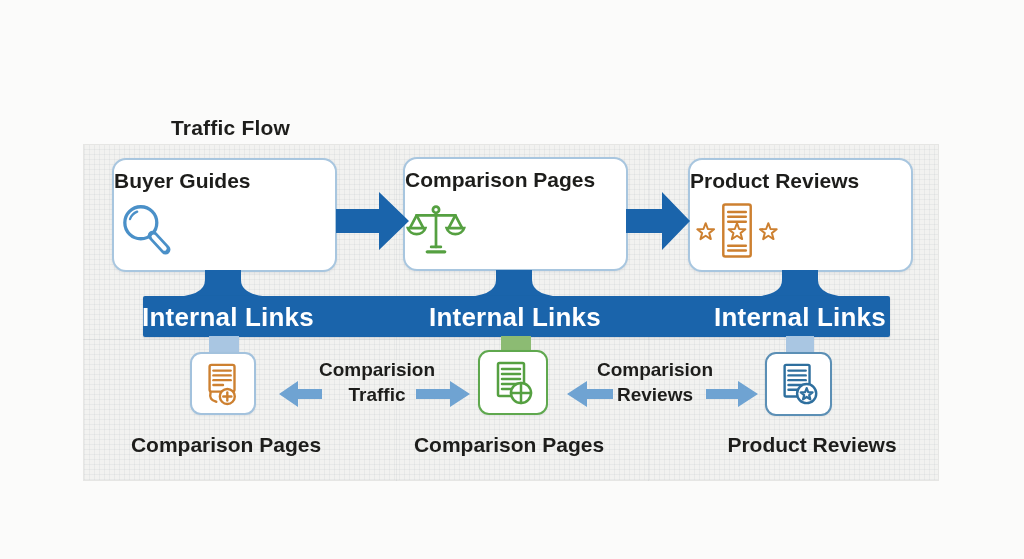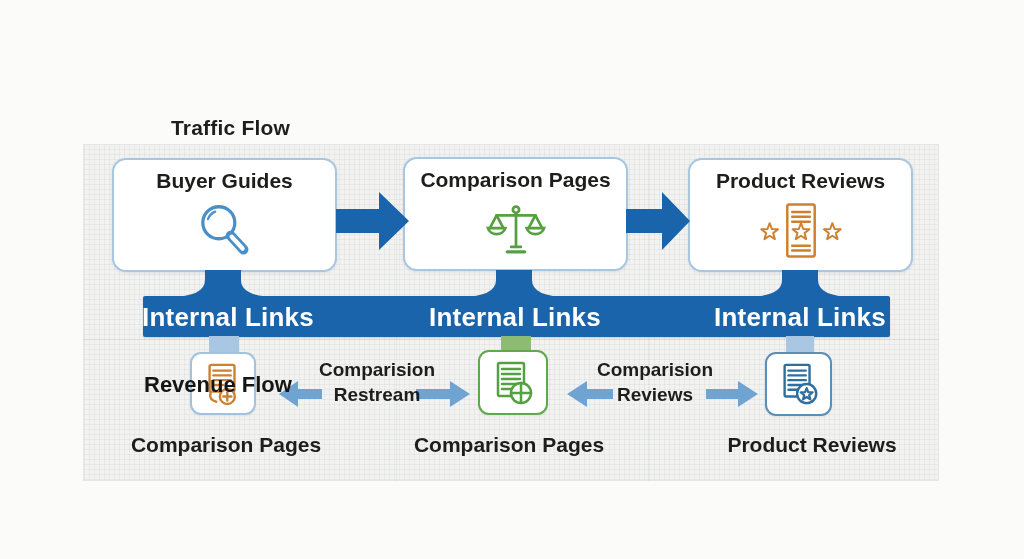--- a/index.html
+++ b/index.html
@@ -17,21 +17,21 @@
       repeating-linear-gradient(0deg, rgba(170,178,185,.14) 0 1px, transparent 1px 5px),
       repeating-linear-gradient(90deg, rgba(170,178,185,.14) 0 1px, transparent 1px 5px);
   }
   .vline{position:absolute;top:125px;height:337px;width:1px;background:rgba(90,100,110,.07);}
   .hline{position:absolute;left:83px;width:856px;height:1px;background:rgba(90,100,110,.08);}
   .page-title{position:absolute;left:171px;top:97px;font-size:21px;font-weight:700;color:#1e1e1c;letter-spacing:.2px;}
   .flow-box{
     position:absolute;width:225px;height:114px;background:#fff;
     border:2px solid var(--box-border-blue,#a8c6df);border-radius:14px;box-sizing:border-box;
     box-shadow:0 1px 3px rgba(40,60,90,.10);
-    display:flex;flex-direction:column;align-items:center;
+    display:flex;flex-direction:column;align-items:flex-start;
   }
   .flow-box-title{margin-top:9px;font-size:21px;font-weight:700;color:#1d1d1b;}
   .flow-box .icon-wrap{flex:1;display:flex;align-items:center;justify-content:center;margin-top:-2px;}
   svg{display:block;}
   .abs{position:absolute;}
   .banner{
     position:absolute;left:143px;top:277px;width:747px;height:41px;
     background:var(--primary-blue,#1a64ab);border-radius:2px;
     box-shadow:0 1px 2px rgba(20,50,90,.18);
   }
@@ -191,38 +191,37 @@
         <line x1="13" y1="15" x2="31" y2="15"></line>
         <line x1="13" y1="20" x2="31" y2="20"></line>
         <line x1="13" y1="25" x2="31" y2="25"></line>
         <line x1="13" y1="30" x2="22" y2="30"></line>
         <circle cx="32" cy="34" r="10" fill="#fff"></circle>
       </g>
       <use href="#star" transform="translate(32,34.8) scale(0.72)" fill="#fff" stroke="currentColor" stroke-width="3.2" stroke-linejoin="round"></use>
     </svg>
   </div>
 
-  <div class="revenue-label">Revenue Flow</div>
 
   <svg class="abs" style="left:279px;top:362px" width="43" height="26" viewBox="0 0 43 26">
     <polygon class="fill-light" points="43,8 19,8 19,0 0,13 19,26 19,18 43,18"></polygon>
   </svg>
   <svg class="abs" style="left:416px;top:362px" width="54" height="26" viewBox="0 0 54 26">
     <polygon class="fill-light" points="0,8 34,8 34,0 54,13 34,26 34,18 0,18"></polygon>
   </svg>
   <svg class="abs" style="left:567px;top:362px" width="46" height="26" viewBox="0 0 46 26">
     <polygon class="fill-light" points="46,8 20,8 20,0 0,13 20,26 20,18 46,18"></polygon>
   </svg>
   <svg class="abs" style="left:706px;top:362px" width="52" height="26" viewBox="0 0 52 26">
     <polygon class="fill-light" points="0,8 32,8 32,0 52,13 32,26 32,18 0,18"></polygon>
   </svg>
 
   <div class="flow-note" style="left:377px;top:338px">
     <div>Comparision</div>
-    <div>Restream</div>
+    <div>Traffic</div>
   </div>
   <div class="flow-note" style="left:655px;top:338px">
     <div>Comparision</div>
     <div>Reviews</div>
   </div>
 
   <div class="label-dark" style="left:226px;top:414px;font-size:21px">Comparison Pages</div>
   <div class="label-dark" style="left:509px;top:414px;font-size:21px">Comparison Pages</div>
   <div class="label-dark" style="left:812px;top:414px;font-size:21px">Product Reviews</div>
 

